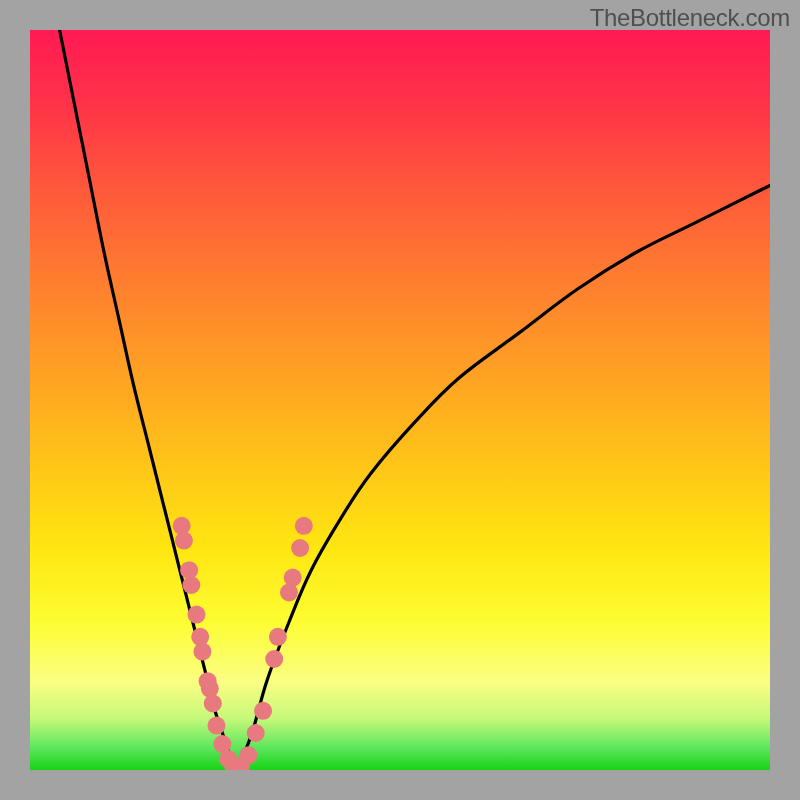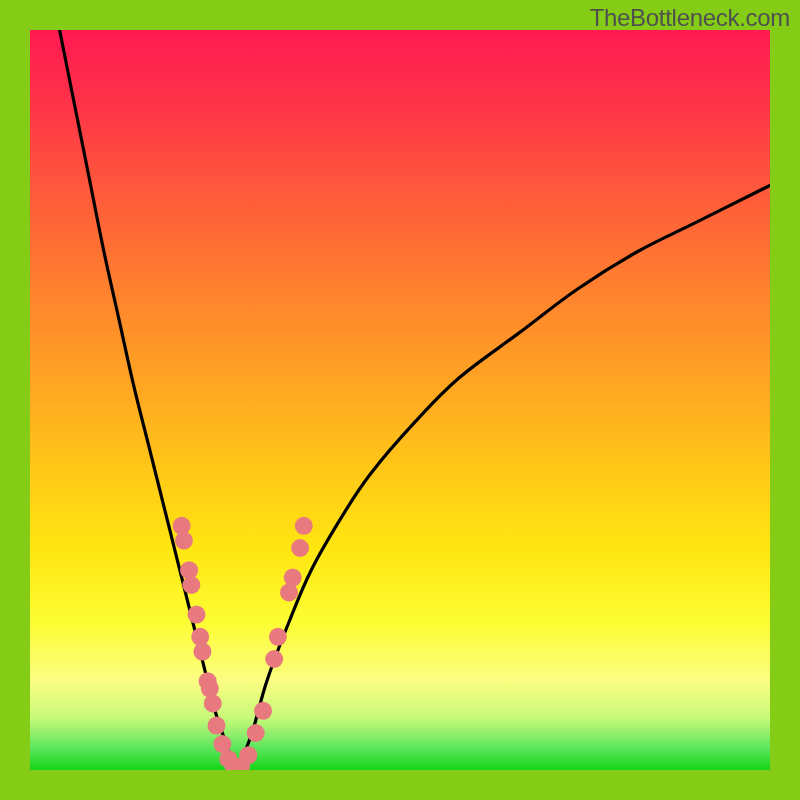--- a/index.html
+++ b/index.html
@@ -10,21 +10,21 @@
     overflow: hidden;
     background: #000;
     font-family: Arial, Helvetica, sans-serif;
   }
   .frame {
     position: absolute;
     left: 0;
     top: 0;
     width: 800px;
     height: 800px;
-    background: #84cc16;
+    background: #a3a3a3;
   }
   .plot {
     position: absolute;
     left: 30px;
     top: 30px;
     width: 740px;
     height: 740px;
     overflow: hidden;
   }
   .gradient {

